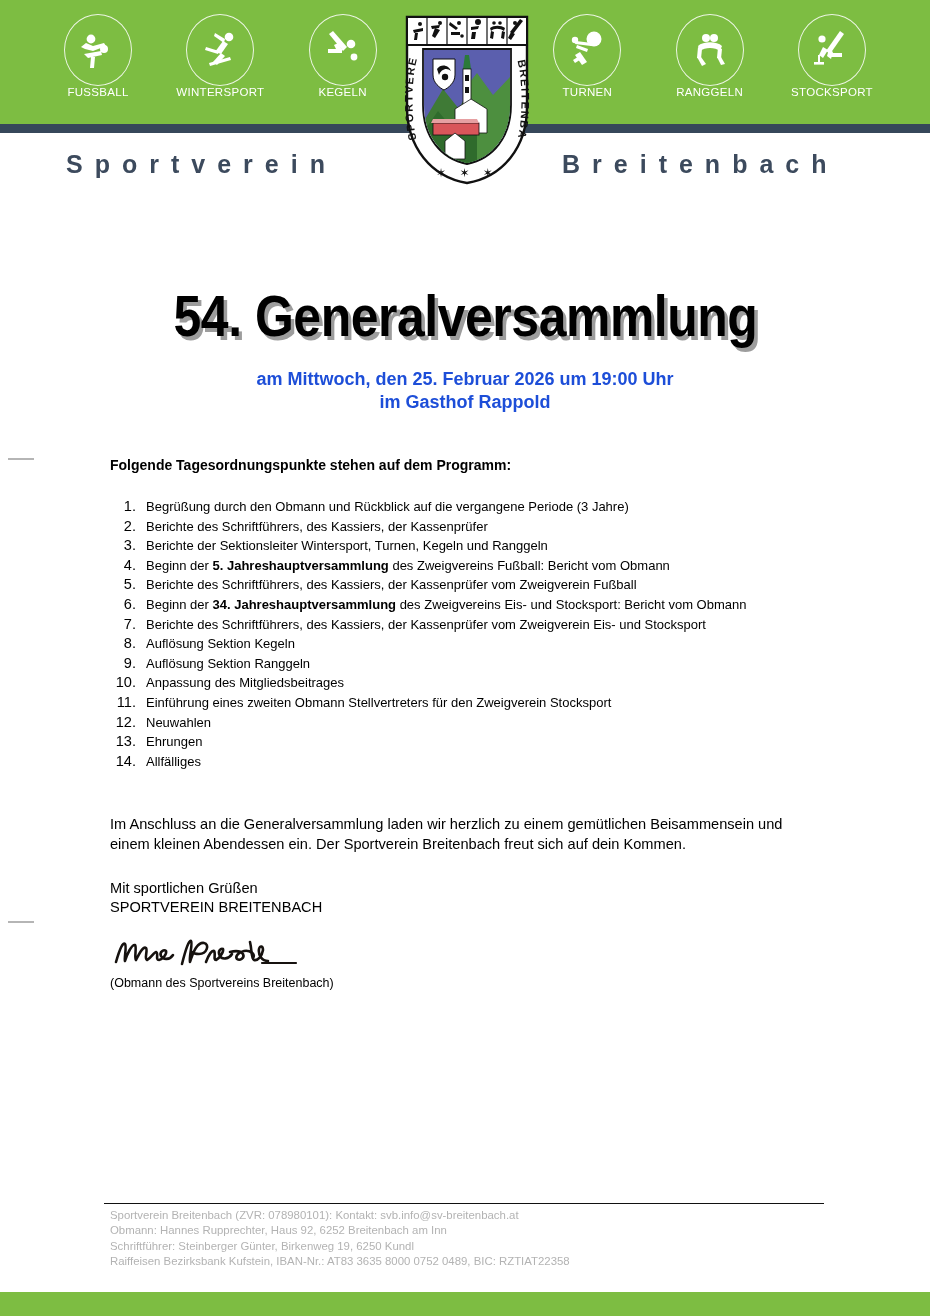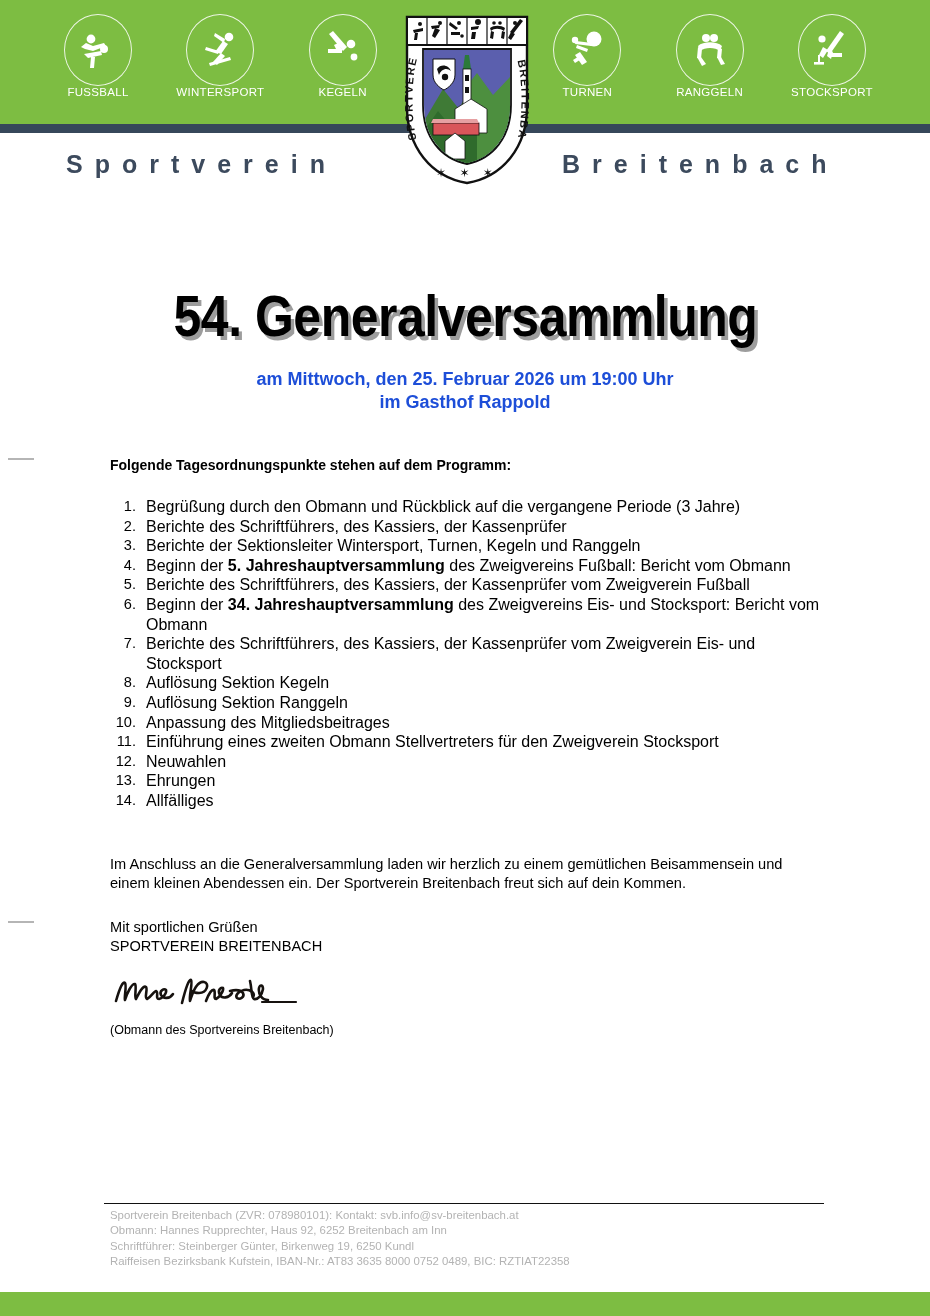--- a/index.html
+++ b/index.html
@@ -83,39 +83,39 @@
 
   
   .content { position:absolute; left:110px; top:456px; width:712px; }
   .agenda-head { font-size:14px; font-weight:bold; line-height:19px; }
   ol.agenda {
     margin:22px 0 0 0; padding:0; list-style:none;
     counter-reset:ag;
   }
   ol.agenda li {
     position:relative; counter-increment:ag;
-    padding-left:36px; font-size:16px; line-height:19.6px; color:#000;
+    padding-left:36px; font-size:13px; line-height:19.6px; color:#000;
     margin-bottom:0;
   }
   ol.agenda li::before {
     content:counter(ag) ".";
     position:absolute; left:0; top:0; width:26px; text-align:right;
     font-size:14.6px;
   }
   ol.agenda li b { font-weight:bold; }
 
   .closing {
     margin-top:44px; font-size:14.6px; line-height:19.6px;
   }
   .signoff { margin-top:24px; font-size:14.6px; line-height:19.6px; }
 
   
   .signature { margin-top:14px; width:190px; height:44px; }
   .signature svg { display:block; }
-  .sig-caption { margin-top:8px; font-size:12.5px; }
+  .sig-caption { font-size:12.5px; }
 
   
   .footer-rule {
     position:absolute; left:104px; top:1203px; width:720px; height:1.4px; background:#111;
   }
   .footer {
     position:absolute; left:110px; top:1208px; width:740px;
     color:#b3b3b3; font-size:11.4px; line-height:15.4px;
     font-family:"Liberation Sans", sans-serif;
   }

